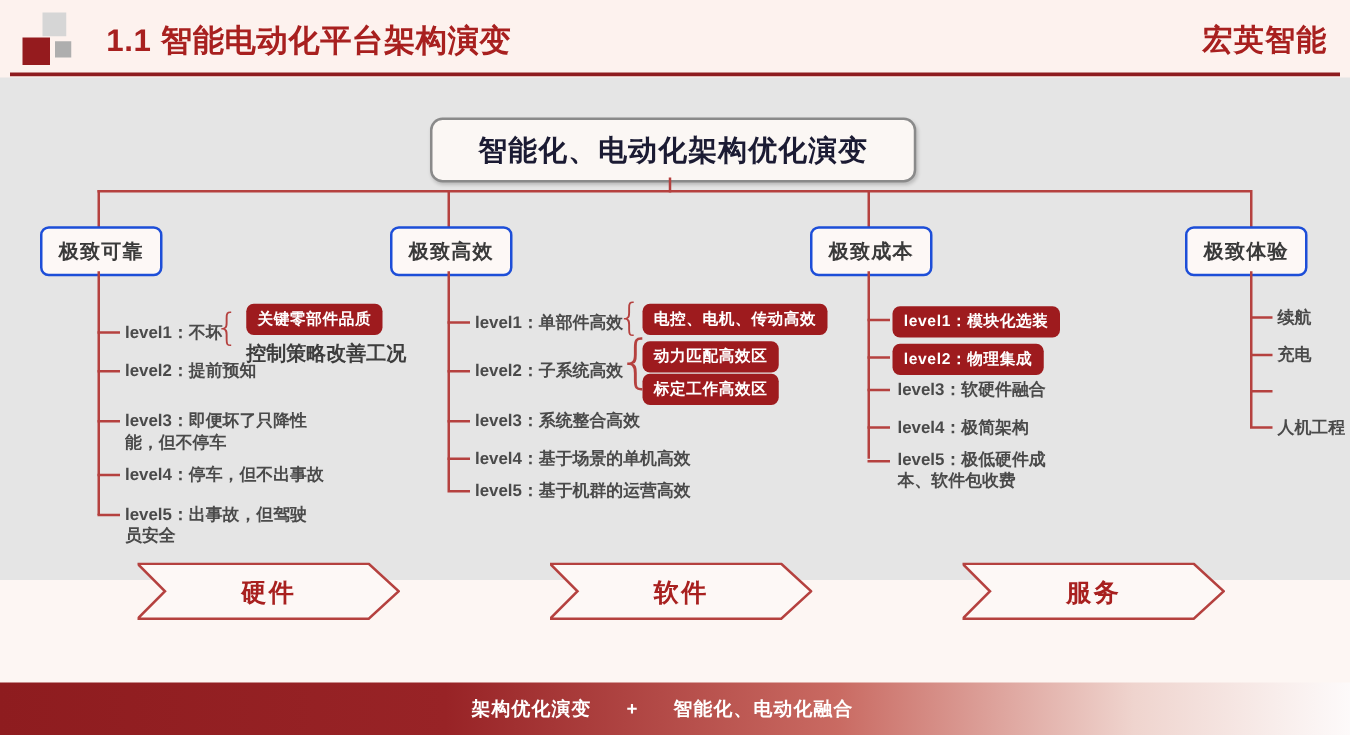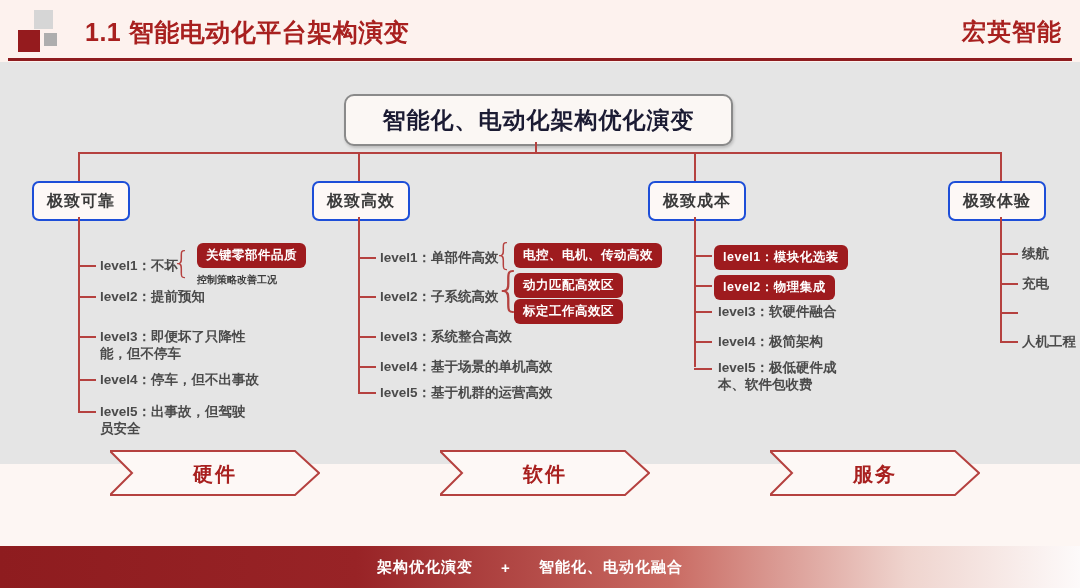--- a/index.html
+++ b/index.html
@@ -49,21 +49,21 @@
   
   .col{position:absolute;}
   .item{position:absolute;font-size:13.5px;color:#4a4a4a;line-height:17px;
         white-space:nowrap;font-weight:bold;}
   .item.wrap{white-space:normal;}
 
   
   .badge{position:absolute;background:#9e1b1e;color:#fff;font-size:12.5px;
          font-weight:bold;border-radius:6px;padding:4px 9px;white-space:nowrap;
          letter-spacing:.5px;}
-  .badge-plain{position:absolute;font-size:10px;color:#3d3d3d;white-space:nowrap;
+  .badge-plain{position:absolute;font-size:16px;color:#3d3d3d;white-space:nowrap;
                font-weight:bold;}
 
   
   .brace{position:absolute;color:#b5413f;font-size:30px;line-height:1;
          font-family:"DejaVu Sans",sans-serif;font-weight:300;}
   .brace.tall{font-size:46px;}
 
   
   .chev{position:absolute;top:450px;height:46px;}
   .chev svg{display:block;}

